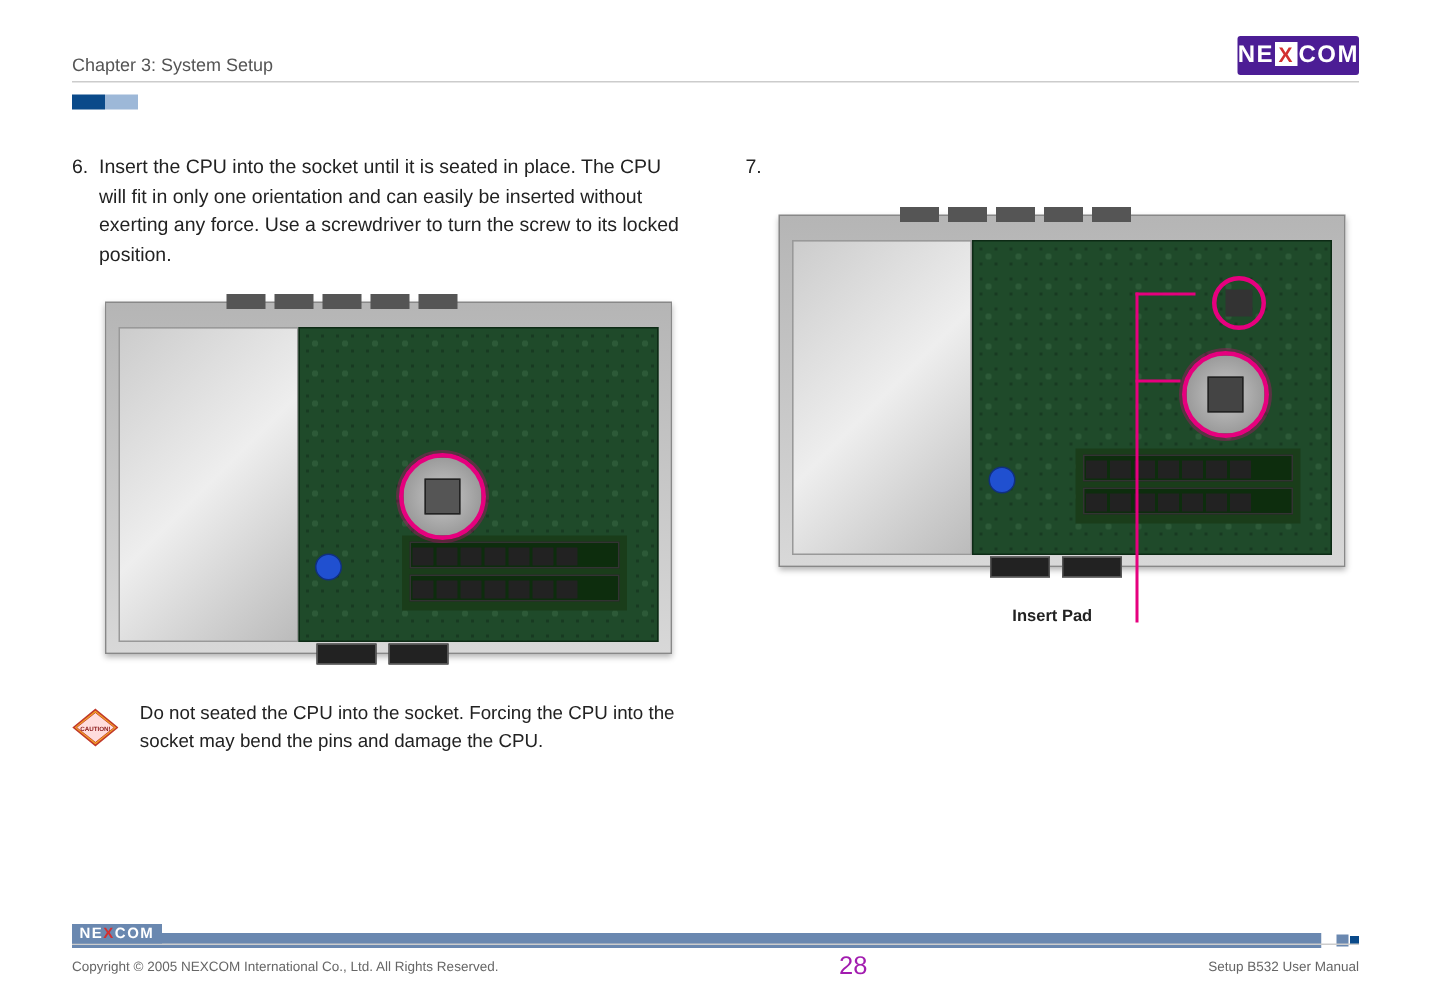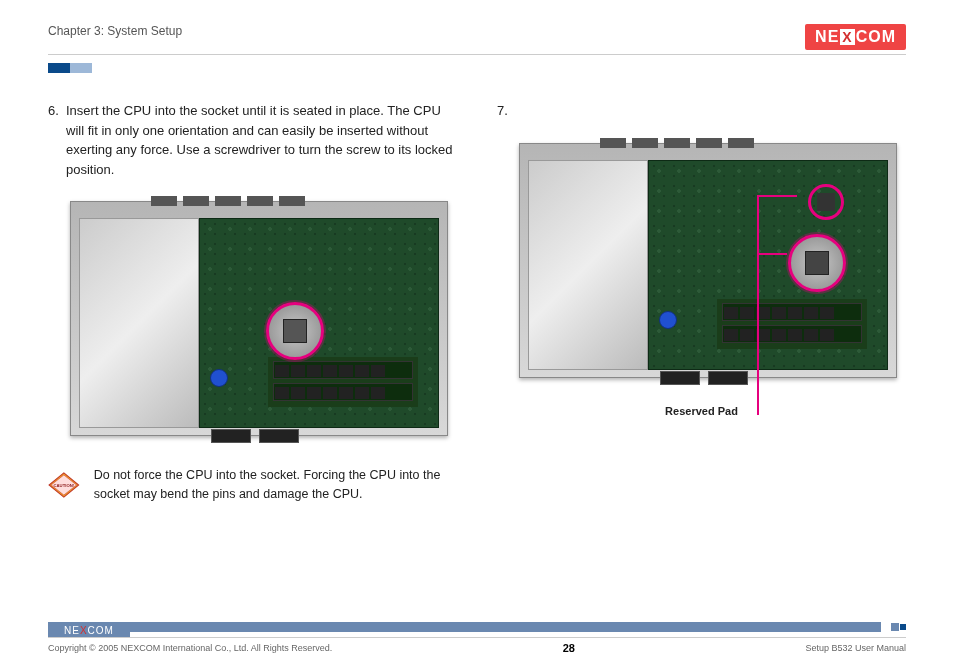--- a/index.html
+++ b/index.html
@@ -13,35 +13,35 @@
   }
   .page {
     width: 100%;
     height: 100%;
     padding: 24px 48px 0 48px;
     position: relative;
   }
   .header {
     display: flex;
     justify-content: space-between;
-    align-items: flex-start;
+    align-items: flex-end;
     border-bottom: 1px solid #ccc;
     padding-bottom: 4px;
     margin-bottom: 8px;
   }
   .chapter-title {
     font-size: 12px;
     color: #555;
   }
   .logo {
-    background: #ef4444;
+    background: #4c1d95;
     color: #fff;
     font-weight: bold;
     font-size: 16px;
-    padding: 4px 10px;
+    padding: 4px 0;
     letter-spacing: 1px;
     border-radius: 2px;
     position: relative;
   }
   .logo .x {
     color: #d32f2f;
     background: #fff;
     padding: 0 2px;
     margin: 0 1px;
     font-size: 14px;
@@ -215,30 +215,30 @@
     display: flex;
   }
   .footer-bar .main { flex: 1; background: #6a88b0; }
   .footer-bar .g1 { width: 10px; background: #fff; }
   .footer-bar .d1 { width: 8px; height: 8px; background: #6a88b0; margin-top:1px;}
   .footer-bar .d2 { width: 6px; height: 6px; background: #0a4a8a; margin-top:2px; margin-left:1px;}
   .footer .logo-small {
     background: #6a88b0;
     color: #fff;
     font-size: 10px;
-    font-weight: normal;
-    padding: 1px 16px;
+    font-weight: bold;
+    padding: 1px 5px;
     letter-spacing: 1px;
     position:absolute;
     left:0; top:-14px;
   }
   .page-number {
-    font-weight: bold;
-    font-size: 11px;
-    color: #000000;
+    font-weight: normal;
+    font-size: 17px;
+    color: #a21caf;
   }
   .ports { position:absolute; bottom:-8px; left:140px; display:flex; gap:8px;}
   .ports .p { width:40px; height:14px; background:#222; border:1px solid #555;}
   .topports { position: absolute; top: -6px; left: 80px; display:flex; gap:6px;}
   .topports .tp { width:26px; height:10px; background:#555; }
 </style>
 </head>
 <body>
 
 <div class="page">
@@ -289,21 +289,21 @@
       </div>
 
       <div class="caution-row">
         <div class="caution-badge">
           <svg viewBox="0 0 60 50">
             <polygon points="30,2 58,25 30,48 2,25" fill="#f5a623" stroke="#c0392b" stroke-width="2"></polygon>
             <polygon points="30,6 54,25 30,44 6,25" fill="#fdd" stroke="#c0392b" stroke-width="1"></polygon>
             <text x="30" y="29" text-anchor="middle" font-size="8" font-weight="bold" fill="#8b1a1a" font-family="Arial">CAUTION!</text>
           </svg>
         </div>
-        <div class="caution-text">Do not force the CPU into the socket. Forcing the CPU into the socket may bend the pins and damage the CPU.</div>
+        <div class="caution-text">Do not seated the CPU into the socket. Forcing the CPU into the socket may bend the pins and damage the CPU.</div>
       </div>
     </div>
 
     <div class="col">
       <div class="instruction">
         <div class="num">7.</div>
       </div>
 
       <div class="board-img" style="position:relative;">
         <div class="board-chassis">
@@ -330,21 +330,21 @@
           </div>
           <div class="ports">
               <div class="p"></div>
               <div class="p"></div>
             </div>
         </div>
         <div class="thermal-line-h1"></div>
         <div class="thermal-line-h2"></div>
         <div class="thermal-line"></div>
       </div>
-      <div class="thermal-label">Reserved Pad</div>
+      <div class="thermal-label">Insert Pad</div>
     </div>
   </div>
 
   <div class="footer-bar">
     <div class="main"></div>
       <div class="g1"></div>
       <div class="d1"></div>
       <div class="d2"></div>
   </div>
   <div class="footer">

